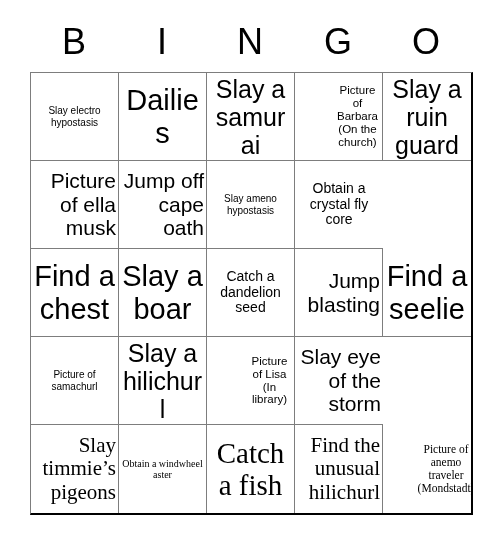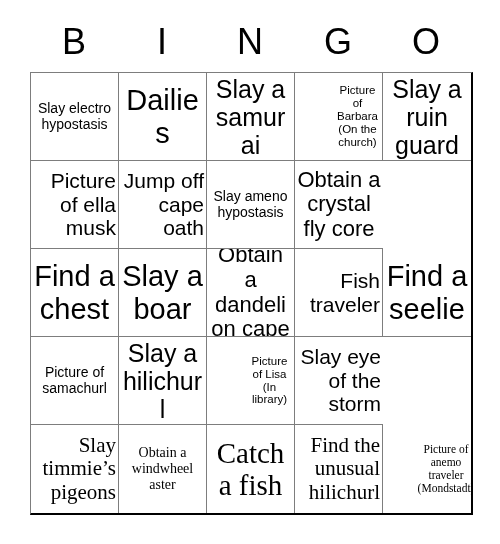--- a/index.html
+++ b/index.html
@@ -73,22 +73,22 @@
   .cell-text {
     display: block;
     width: 100%;
     line-height: 1.12;
     word-wrap: break-word;
   }
   
   .fs-xl .cell-text { font-size: 29px; }
   .fs-lg .cell-text { font-size: 25px; }
   .fs-md .cell-text { font-size: 21px; text-align: right; }
-  .fs-sm .cell-text { font-size: 22px; }
-  .fs-xs .cell-text { font-size: 14px; }
+  .fs-sm .cell-text { font-size: 14px; }
+  .fs-xs .cell-text { font-size: 10px; }
   .fs-xxs .cell-text { font-size: 11.5px; margin-left: 38px; }
 </style>
 </head>
 <body>
 
 <div class="card">
 
   <div class="header-row">
     <div class="header-letter">B</div>
     <div class="header-letter">I</div>
@@ -133,24 +133,24 @@
     </div>
 
     <div class="grid-row">
       <div class="cell fs-xl">
           <span class="cell-text">Find a chest</span>
         </div>
       <div class="cell fs-xl">
           <span class="cell-text">Slay a boar</span>
         </div>
       <div class="cell fs-sm">
-          <span class="cell-text">Obtain a dandelion cape</span>
+          <span class="cell-text">Catch a dandelion seed</span>
         </div>
       <div class="cell fs-md">
-          <span class="cell-text">Fish traveler</span>
+          <span class="cell-text">Jump blasting</span>
         </div>
       <div class="cell fs-xl">
           <span class="cell-text">Find a seelie</span>
         </div>
     </div>
 
     <div class="grid-row">
       <div class="cell fs-xs">
           <span class="cell-text">Picture of samachurl</span>
         </div>

